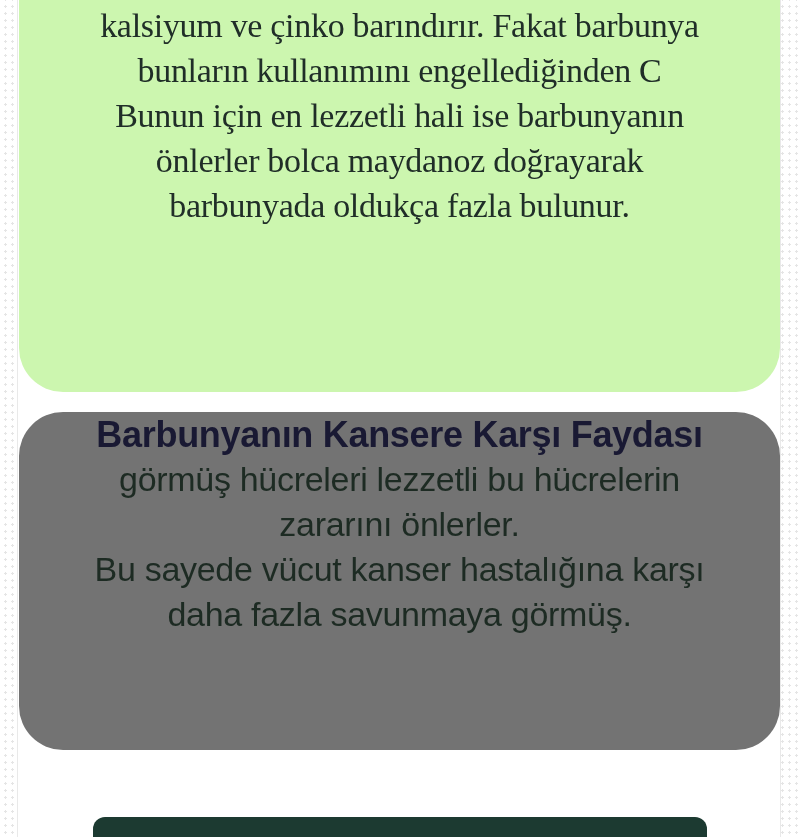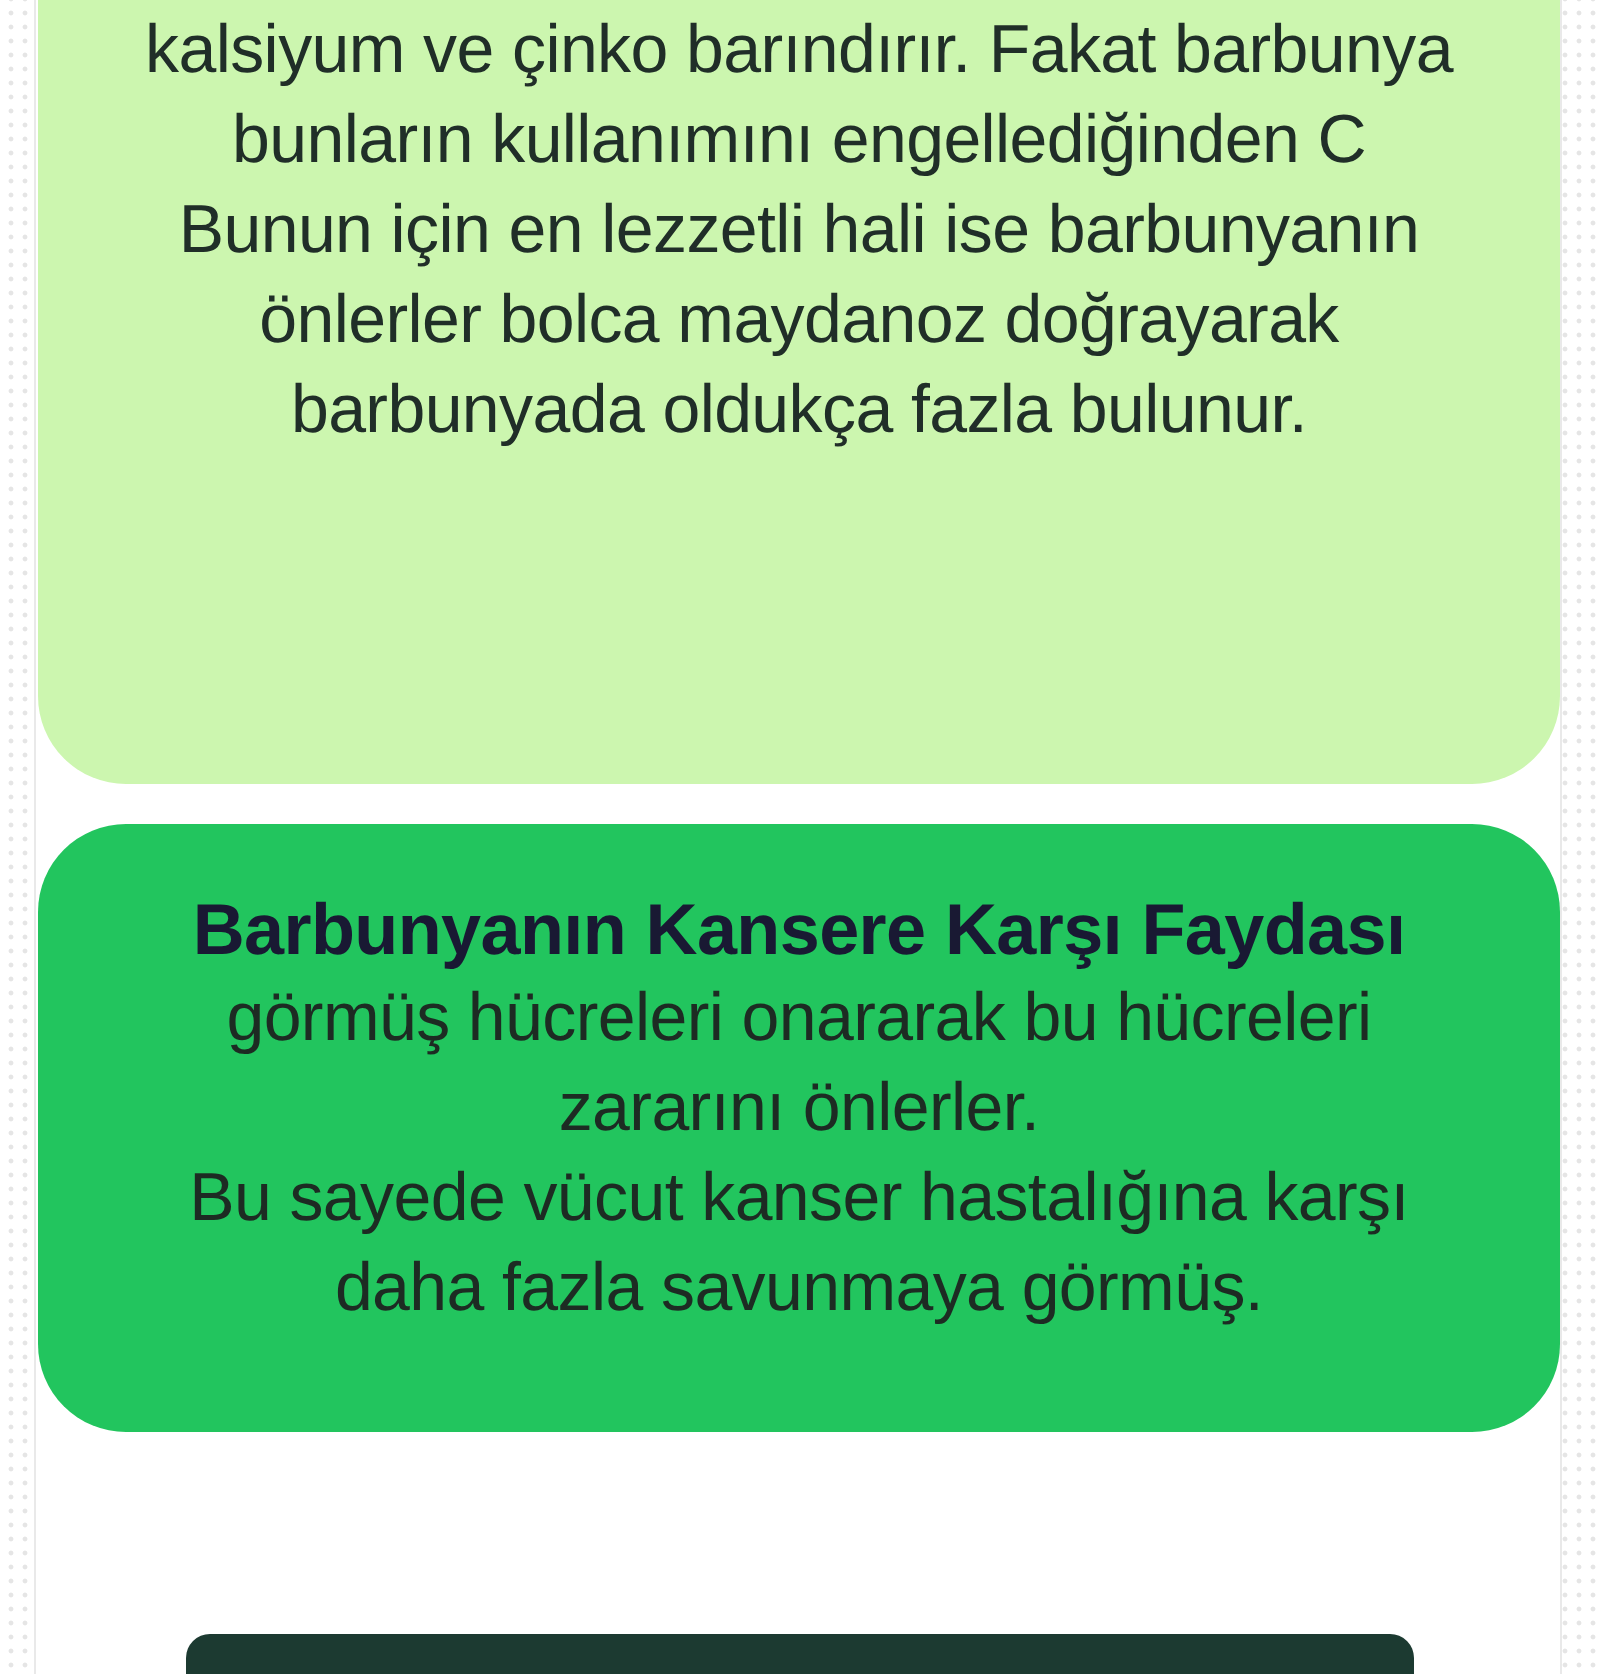--- a/index.html
+++ b/index.html
@@ -41,29 +41,29 @@
     background: #ccf6af;
     border-radius: 0 0 44px 44px;
     padding-top: 3px;
     color: #202e28;
   }
   .card1 .line {
     font-size: 34px;
     line-height: 45px;
     letter-spacing: -0.3px;
     white-space: nowrap;
+    font-family: Liberation Serif, serif;
   }
   .card2 {
     left: 19px;
     top: 412px;
     width: 761px;
-    height: 304px;
-    background: #22c55e;
+    height: 338px;
+    background: #737373;
     border-radius: 44px;
-    padding-top: 30px;
     color: #1d2b23;
   }
   .card2 .title {
     font-size: 36px;
     line-height: 45px;
     font-weight: 800;
     color: #191933;
     letter-spacing: -0.3px;
     white-space: nowrap;
   }
@@ -91,19 +91,19 @@
 <div class="card card1">
   <div class="line">kalsiyum ve çinko barındırır. Fakat barbunya</div>
   <div class="line">bunların kullanımını engellediğinden C</div>
   <div class="line">Bunun için en lezzetli hali ise barbunyanın</div>
   <div class="line">önlerler bolca maydanoz doğrayarak</div>
   <div class="line">barbunyada oldukça fazla bulunur.</div>
 </div>
 
 <div class="card card2">
   <div class="title">Barbunyanın Kansere Karşı Faydası</div>
-  <div class="line">görmüş hücreleri onararak bu hücreleri</div>
+  <div class="line">görmüş hücreleri lezzetli bu hücrelerin</div>
   <div class="line">zararını önlerler.</div>
   <div class="line">Bu sayede vücut kanser hastalığına karşı</div>
   <div class="line">daha fazla savunmaya görmüş.</div>
 </div>
 
 <div class="bottom-partial-card"></div>
 
 </body></html>

